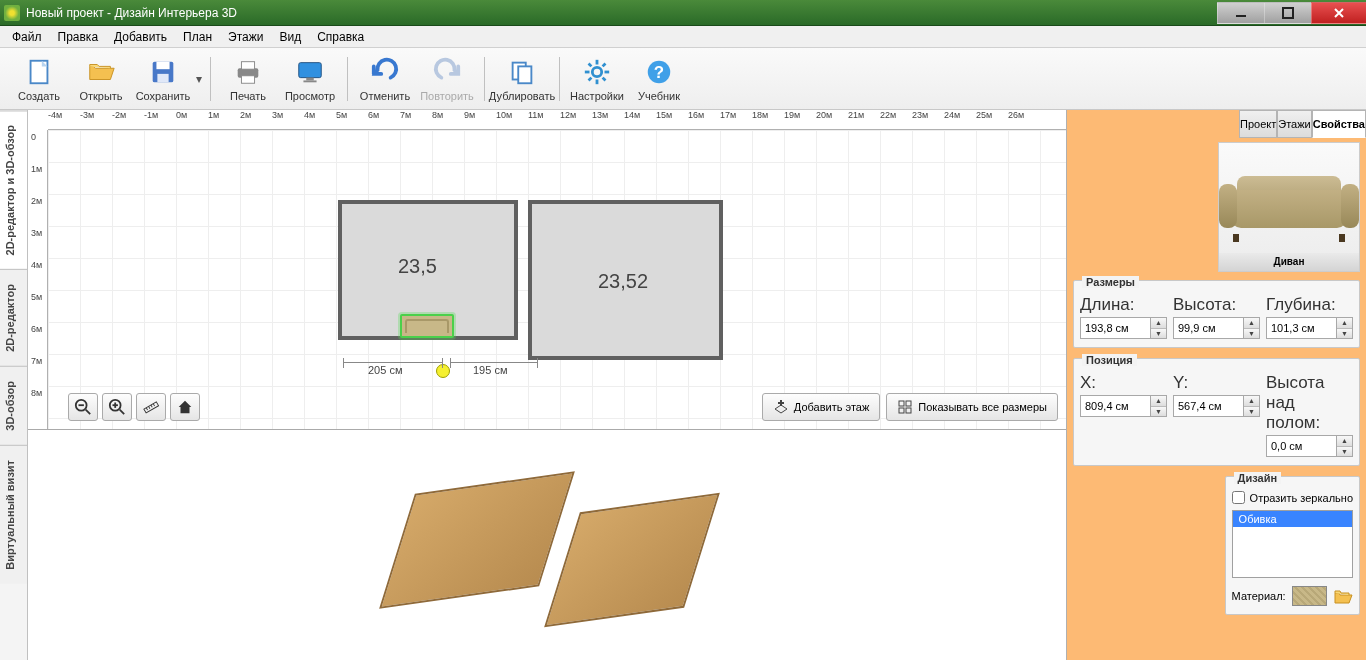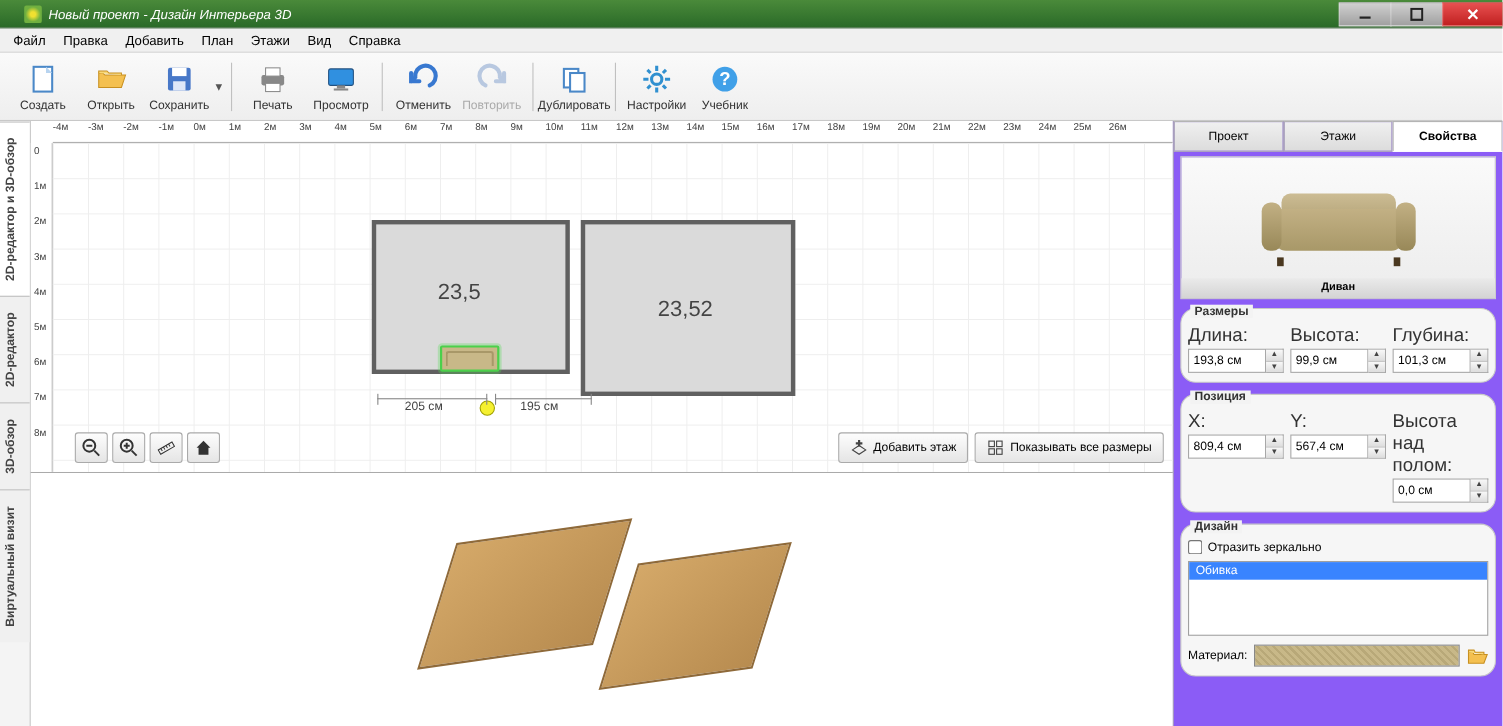--- a/index.html
+++ b/index.html
@@ -1,20 +1,20 @@
 <!DOCTYPE html>
 <html><head>
 <meta charset="utf-8">
 <style>
 * { margin: 0; padding: 0; box-sizing: border-box; font-family: "Segoe UI", Tahoma, sans-serif; }
 body { width: 1366px; height: 660px; overflow: hidden; background: #fff; font-size: 12px; }
 
 
 .titlebar { height: 26px; background: linear-gradient(180deg,#4a8a3a 0%,#2a6a28 100%); display: flex; align-items: center; justify-content: space-between; color: #fff; border-bottom: 1px solid #1a4a1a; }
-.titlebar-left { display: flex; align-items: center; gap: 6px; padding-left: 22px; font-style: italic; }
+.titlebar-left { display: flex; align-items: center; gap: 6px; padding-left: 4px; }
 .titlebar-icon { width: 16px; height: 16px; background: radial-gradient(circle,#f0e030 20%,#70b040 60%); border-radius: 2px; }
 .titlebar-text { font-size: 12px; }
 .win-controls { display: flex; }
 .win-btn { width: 48px; height: 22px; display: flex; align-items: center; justify-content: center; border: 1px solid rgba(255,255,255,.3); margin-right: -1px; }
 .win-btn.min { background: linear-gradient(180deg,#d0d0d0,#a0a0a0); color:#222;}
 .win-btn.max { background: linear-gradient(180deg,#d0d0d0,#a0a0a0); color:#222;}
 .win-btn.close { background: linear-gradient(180deg,#e85050,#c02020); color:#fff; width: 56px;}
 .win-btn svg { width: 12px; height: 12px; }
 
 
@@ -74,35 +74,35 @@
 .std-btn svg{width:16px;height:16px;}
 
 
 .canvas-3d { flex:1; background:#fff; position:relative; display:flex; align-items:center; justify-content:center;}
 .iso-rooms { position:relative; width:320px; height:180px;}
 .iso-room { position:absolute; background:linear-gradient(135deg,#d4a868,#b88c50); border:2px solid #8f6a3a; transform:skewY(-8deg) skewX(-18deg);}
 .iso-floor1{left:10px;top:30px;width:160px;height:110px;}
 .iso-floor2{left:175px;top:50px;width:140px;height:110px;}
 
 
-.right-panel { width: 300px; border-left:1px solid #b0b0b0; background:#8b5cf6; display:flex; flex-direction:column; }
+.right-panel { width: 300px; border-left:1px solid #b0b0b0; background:#fdba74; display:flex; flex-direction:column;align-items:flex-end; }
 .rtabs { display:flex; height:28px; }
 .rtab { flex:1; display:flex; align-items:center; justify-content:center; background:linear-gradient(180deg,#f0f0f0,#dcdcdc); border:1px solid #b4b4b4; border-bottom:1px solid #b4b4b4; font-size:11px; cursor:default;}
 .rtab.active { background:#fff; border-bottom:1px solid #fff; font-weight:bold;}
 .preview-box { margin:4px 6px; height:130px; background:linear-gradient(180deg,#fafafa,#ececec); border:1px solid #ccc; display:flex; align-items:center; justify-content:center; position:relative;}
 .preview-caption { position:absolute; bottom:0; left:0; right:0; text-align:center; background:linear-gradient(180deg,#eaeaea,#d4d4d4); height:18px; line-height:18px; font-size:10px; font-weight:bold;}
 .sofa-pic { width:140px; height:70px; position:relative;}
 .sofa-pic .sbody{position:absolute;left:12px;top:18px;right:12px;height:38px;background:linear-gradient(180deg,#c2b084,#a89868);border-radius:6px 6px 10px 10px;}
 .sofa-pic .sback{position:absolute;left:18px;top:4px;right:18px;height:24px;background:linear-gradient(180deg,#ccbc94,#b4a478);border-radius:8px 8px 4px 4px;}
 .sofa-pic .sarm{position:absolute;top:12px;width:18px;height:44px;background:linear-gradient(180deg,#c2b084,#988858);border-radius:8px;}
 .sofa-pic .sarm.l{left:0;} .sofa-pic .sarm.r{right:0;}
 .sofa-pic .sleg{position:absolute;bottom:0;width:6px;height:8px;background:#4a3820;}
 .sofa-pic .sleg.l{left:14px;} .sofa-pic .sleg.r{right:14px;}
 
-.group { margin:4px 6px 6px; border:1px solid #c8c8c8; border-radius:14px; background:#f6f6f6; padding:6px 6px 8px;}
+.group { margin:4px 6px 6px; border:1px solid #c8c8c8; border-radius:2px; background:#f6f6f6; padding:6px 6px 8px;}
 .group-title { font-size:11px; font-weight:bold; color:#333; position:relative; top:-12px; background:#f3f3f3; display:inline-block; padding:0 4px; margin-left:2px;}
 .grow { display:flex; gap:6px; margin-top:-6px;}
 .gcol { flex:1; display:flex; flex-direction:column; gap:2px;}
 .glabel { font-size:17px; color:#333;}
 .spinner { display:flex; height:22px;}
 .spinner input { flex:1; border:1px solid #a8a8a8; font-size:11px; padding:0 4px; min-width:0;width:100%;}
 .spinner .sb { width:16px; display:flex; flex-direction:column; border:1px solid #a8a8a8; border-left:none;}
 .spinner .sb div{flex:1;background:linear-gradient(180deg,#f8f8f8,#ddd);display:flex;align-items:center;justify-content:center;font-size:7px;color:#444;}
 .spinner .sb div:first-child{border-bottom:1px solid #bbb;}
 

